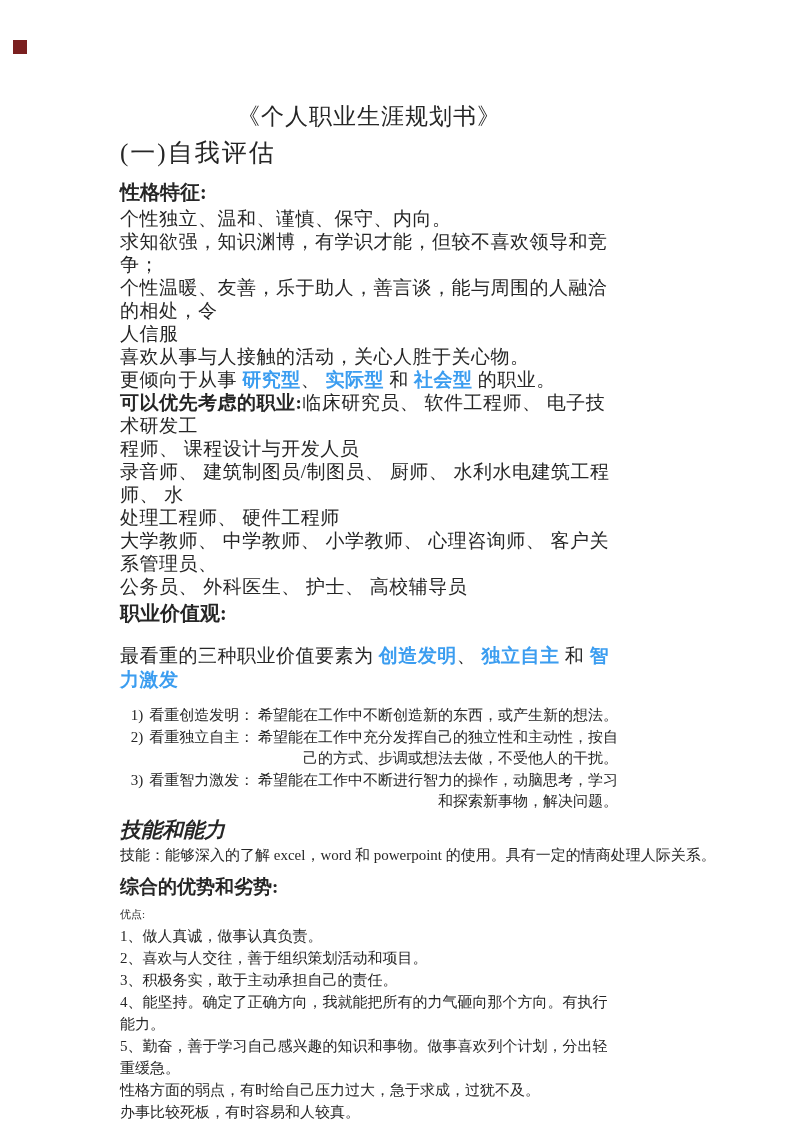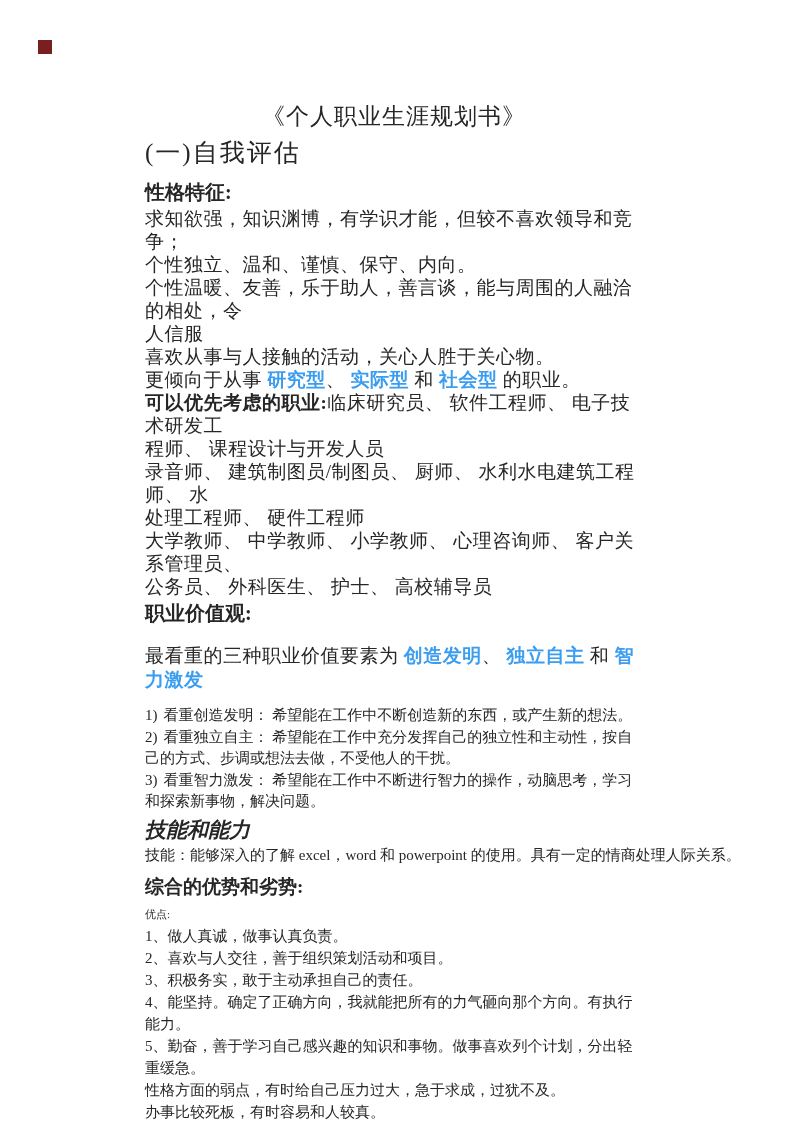--- a/index.html
+++ b/index.html
@@ -4,21 +4,20 @@
 <style>
   html, body { margin: 0; padding: 0; background: #ffffff; }
   .page {
     position: relative;
     width: 722px;
     height: 1122px;
     background: #ffffff;
     overflow: hidden;
     font-family: "Liberation Serif", "DejaVu Serif", serif;
     color: #262626;
-    margin-left: 25px;
   }
   .marker {
     position: absolute;
     left: 13px;
     top: 40px;
     width: 14px;
     height: 14px;
     background: var(--marker-red, #7a1f1f);
   }
   .content { padding: 103px 104px 0 120px; }
@@ -50,21 +49,21 @@
   .kai-para { margin-top: 2px; }
   .kai-para div, .kai-line {
     font-size: 19px;
     line-height: 23px;
     letter-spacing: 0.5px;
   }
   .kai-line.values { margin-top: 18px; line-height: 24px; }
   .b { font-weight: bold; }
   .blue { color: var(--accent-blue, #3b9df0); font-weight: bold; }
 
-  .num-list { margin-top: 13px; }
+  .num-list { margin-top: 13px; text-align: right; }
   .num-list .item {
     font-size: 15px;
     line-height: 21.5px;
   }
   .num-list .num { margin-right: 6px; }
 
   .skills-h {
     margin: 4px 0 0 0;
     font-size: 21px;
     font-weight: bold;
@@ -102,22 +101,22 @@
 <div class="page">
   <div class="marker"></div>
 
   <div class="content">
 
     <h1 class="doc-title">《个人职业生涯规划书》</h1>
     <h2 class="sec1">(一)自我评估</h2>
 
     <h3 class="h-kai">性格特征:</h3>
     <div class="kai-para">
+      <div>个性独立、温和、谨慎、保守、内向。</div>
       <div>求知欲强，知识渊博，有学识才能，但较不喜欢领导和竞争；</div>
-      <div>个性独立、温和、谨慎、保守、内向。</div>
       <div>个性温暖、友善，乐于助人，善言谈，能与周围的人融洽的相处，令</div>
       <div>人信服</div>
       <div>喜欢从事与人接触的活动，关心人胜于关心物。</div>
     </div>
 
     <div class="kai-line">
       <span>更倾向于从事 </span><span class="blue">研究型</span><span>、 </span><span class="blue">实际型</span><span> 和 </span><span class="blue">社会型</span><span> 的职业。</span>
     </div>
     <div class="kai-line">
       <span class="b">可以优先考虑的职业:</span><span>临床研究员、 软件工程师、 电子技术研发工</span>

